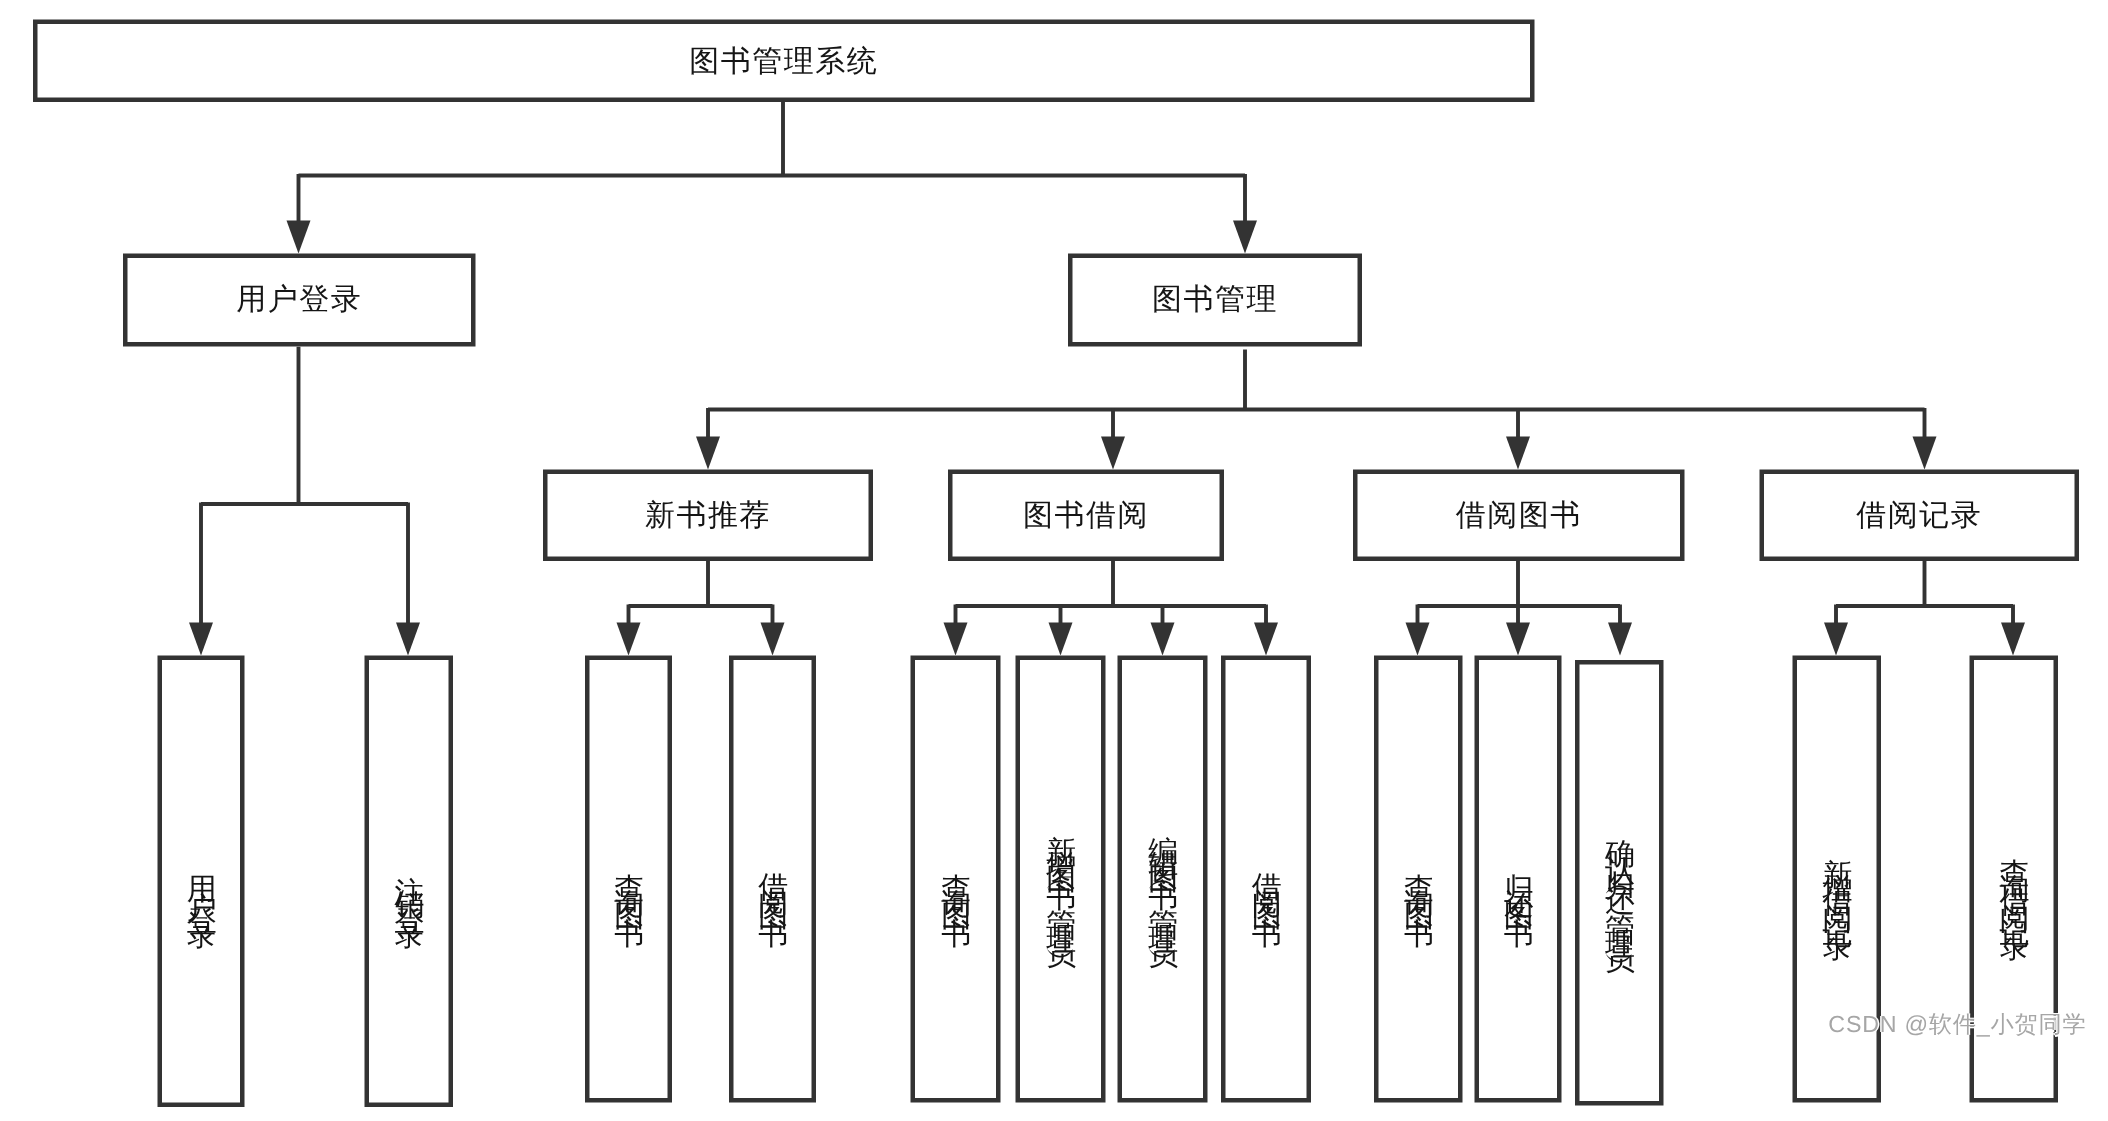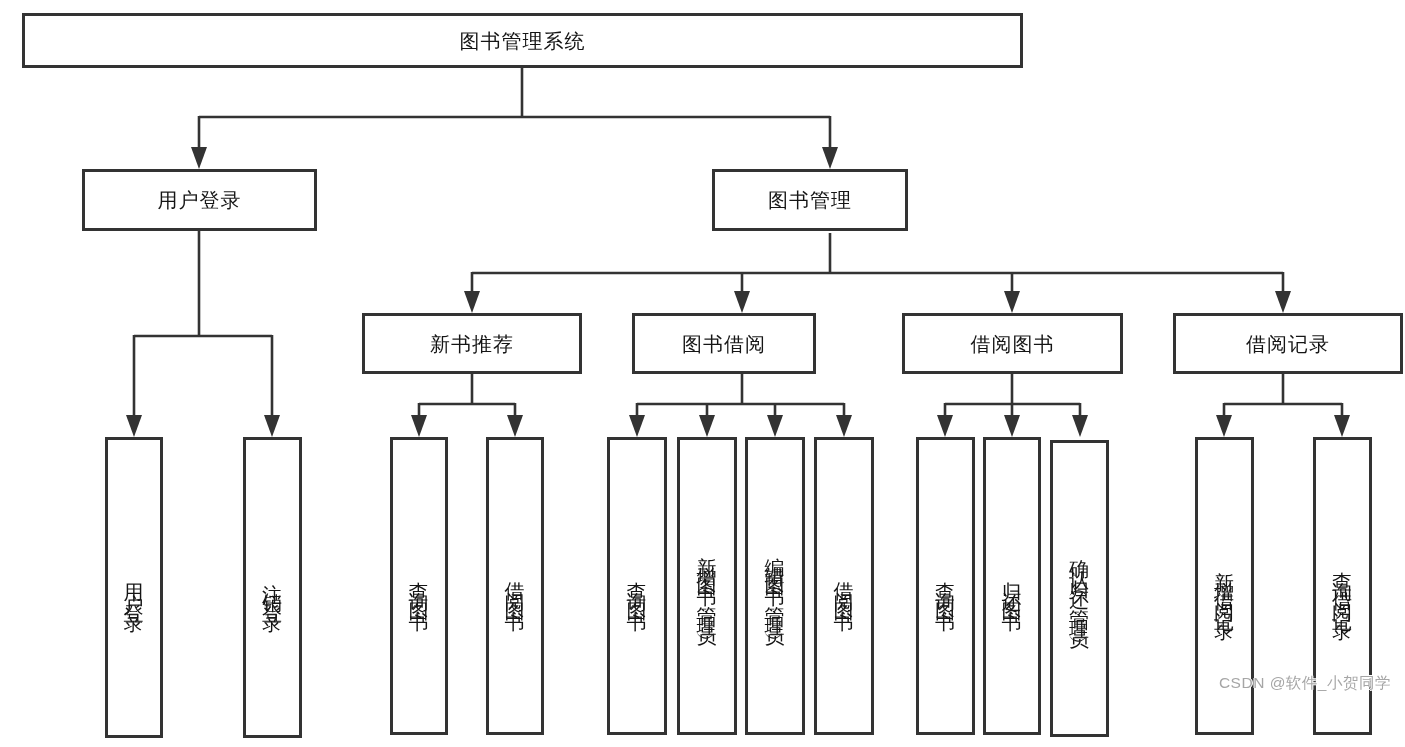--- a/index.html
+++ b/index.html
@@ -125,21 +125,21 @@
   </svg>
 
   <div class="node" style="left:22px;top:13px;width:1001px;height:55px">图书管理系统</div>
 
   <div class="node" style="left:82px;top:169px;width:235px;height:62px">用户登录</div>
   <div class="node" style="left:712px;top:169px;width:196px;height:62px">图书管理</div>
 
   <div class="node" style="left:362px;top:313px;width:220px;height:61px">新书推荐</div>
   <div class="node" style="left:632px;top:313px;width:184px;height:61px">图书借阅</div>
   <div class="node" style="left:902px;top:313px;width:221px;height:61px">借阅图书</div>
-  <div class="node" style="left:1173px;top:313px;width:230px;height:61px">借阅记录</div>
+  <div class="node" style="left:1173px;top:313px;width:213px;height:61px">借阅记录</div>
 
   <div class="node v" style="left:105px;top:437px;width:58px;height:301px">用户登录</div>
   <div class="node v" style="left:243px;top:437px;width:59px;height:301px">注销登录</div>
 
   <div class="node v" style="left:390px;top:437px;width:58px;height:298px">查询图书</div>
   <div class="node v" style="left:486px;top:437px;width:58px;height:298px">借阅图书</div>
 
   <div class="node v" style="left:607px;top:437px;width:60px;height:298px">查询图书</div>
   <div class="node v" style="left:677px;top:437px;width:60px;height:298px">新增图书（管理员）</div>
   <div class="node v" style="left:745px;top:437px;width:60px;height:298px">编辑图书（管理员）</div>

